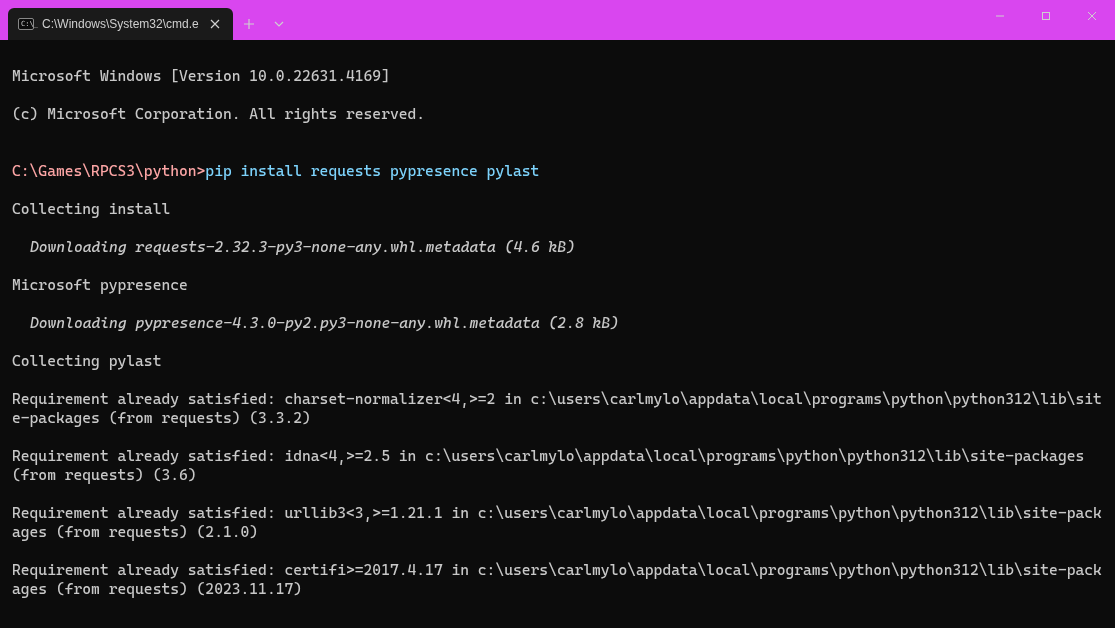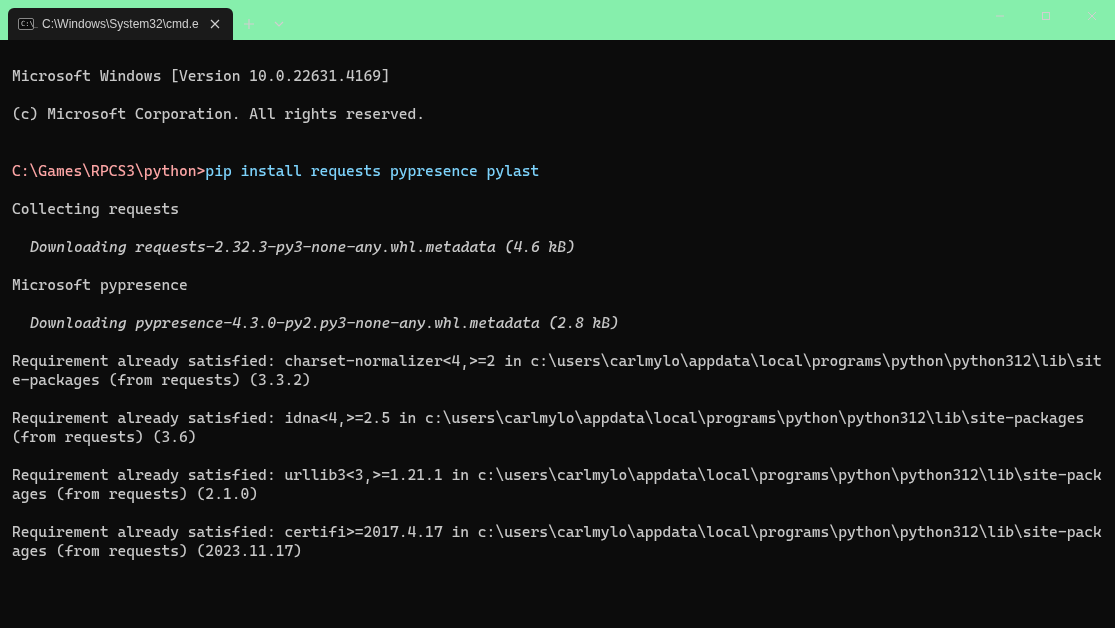--- a/index.html
+++ b/index.html
@@ -1,18 +1,18 @@
 <!DOCTYPE html>
 <html><head>
 <meta charset="utf-8">
 <style>
   * { margin: 0; padding: 0; box-sizing: border-box; }
   html, body { width: 1115px; height: 628px; overflow: hidden; background: #0c0c0c; font-family: "Cascadia Mono", "Consolas", monospace; }
   .window { width: 1115px; height: 628px; display: flex; flex-direction: column; background: #0c0c0c; }
-  .titlebar { height: 40px; background: #86efac; display: flex; align-items: flex-end; padding-left: 8px; }
+  .titlebar { height: 40px; background: #d946ef; display: flex; align-items: flex-end; padding-left: 8px; }
   .tab { display: flex; align-items: center; gap: 8px; height: 32px; padding: 0 10px; background: #1a1a1a; border-top-left-radius: 6px; border-top-right-radius: 6px; color: #cfcfcf; font-size: 12px; font-family: "Segoe UI", sans-serif; min-width: 214px; position: relative; }
   .tab-icon { width: 16px; height: 12px; background: #0c0c0c; border: 1px solid #888; border-radius: 2px; display: flex; align-items: center; justify-content: center; font-size: 7px; color: #aaa; position: relative; }
   .tab-icon::before { content: "C:\\_"; position: absolute; left: 2px; top: 1px; font-family: monospace; font-size: 7px; color: #ccc; }
   .tab-title { flex: 1; white-space: nowrap; overflow: hidden; text-overflow: ellipsis; }
   .tab-close { width: 16px; height: 16px; display: flex; align-items: center; justify-content: center; border-radius: 3px; color: #cfcfcf; cursor: pointer; }
   .new-tab { width: 32px; height: 32px; display: flex; align-items: center; justify-content: center; color: #cfcfcf; cursor: pointer; font-size: 14px; }
   .dropdown { width: 28px; height: 32px; display: flex; align-items: center; justify-content: center; color: #cfcfcf; cursor: pointer; }
   .spacer { flex: 1; }
   .win-controls { display: flex; height: 40px; align-items: flex-start; }
   .win-btn { width: 46px; height: 32px; display: flex; align-items: center; justify-content: center; color: #cfcfcf; cursor: pointer; }
@@ -66,24 +66,25 @@
           </svg>
       </div>
     </div>
   </div>
 
   <div class="terminal">
 <span class="ln">Microsoft Windows [Version 10.0.22631.4169]</span>
 <span class="ln">(c) Microsoft Corporation. All rights reserved.</span>
 <span class="ln"></span>
 <span class="ln"><span class="prompt">C:\Games\RPCS3\python&gt;</span><span class="cmd">pip install requests pypresence pylast</span></span>
-<span class="ln">Collecting requests</span>
+<span class="ln">Collecting install</span>
 <span class="ln indent">Downloading requests-2.32.3-py3-none-any.whl.metadata (4.6 kB)</span>
 <span class="ln">Microsoft pypresence</span>
 <span class="ln indent">Downloading pypresence-4.3.0-py2.py3-none-any.whl.metadata (2.8 kB)</span>
+<span class="ln">Collecting pylast</span>
 <span class="ln">Requirement already satisfied: charset-normalizer&lt;4,&gt;=2 in c:\users\carlmylo\appdata\local\programs\python\python312\lib\site-packages (from requests) (3.3.2)</span>
 <span class="ln">Requirement already satisfied: idna&lt;4,&gt;=2.5 in c:\users\carlmylo\appdata\local\programs\python\python312\lib\site-packages (from requests) (3.6)</span>
 <span class="ln">Requirement already satisfied: urllib3&lt;3,&gt;=1.21.1 in c:\users\carlmylo\appdata\local\programs\python\python312\lib\site-packages (from requests) (2.1.0)</span>
 <span class="ln">Requirement already satisfied: certifi&gt;=2017.4.17 in c:\users\carlmylo\appdata\local\programs\python\python312\lib\site-packages (from requests) (2023.11.17)</span>
 
 
 
 
 
 

